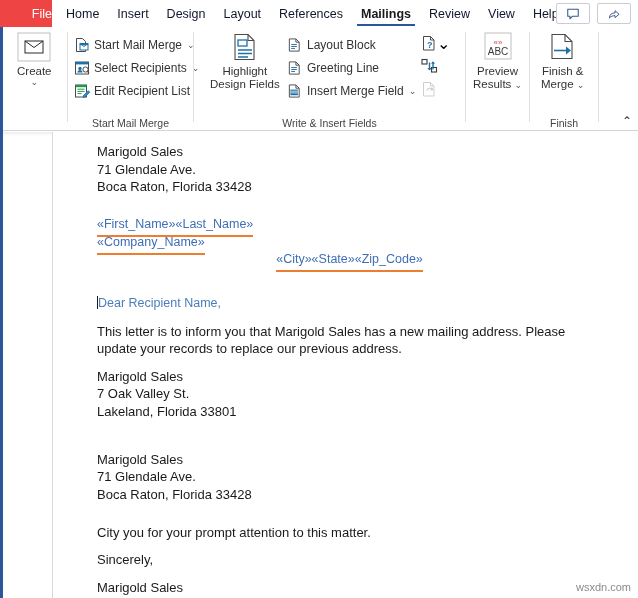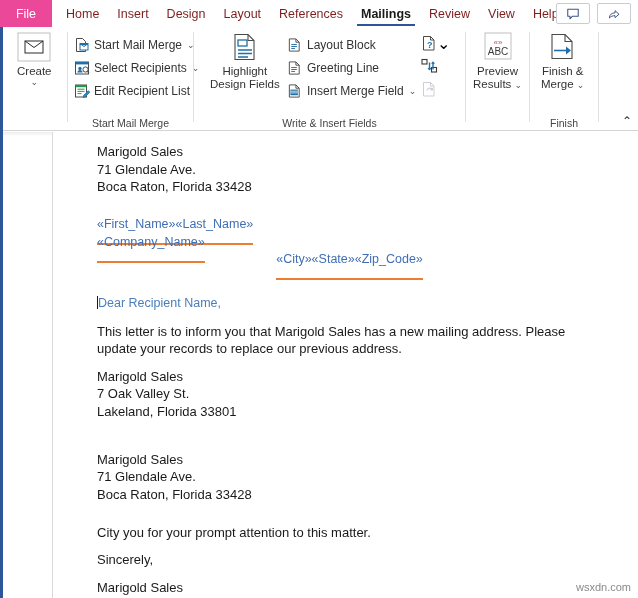--- a/index.html
+++ b/index.html
@@ -54,21 +54,21 @@
     display: flex;
     align-items: stretch;
   }
   .tab {
     position: relative;
     padding: 0 9px;
     height: 27px;
     display: flex;
     align-items: center;
     font-size: 12.5px;
-    color: #7f1d1d;
+    color: #0f172a;
     cursor: pointer;
     white-space: nowrap;
   }
   .tab.active {
     color: #1a1a1a;
     font-weight: bold;
   }
   .tab.active::after {
     content: "";
     position: absolute;
@@ -244,21 +244,21 @@
 
   .mergeline {
     font-size: 12.5px;
     line-height: 17.5px;
     color: #3f6eb5;
     margin: 0;
     display: block;
   }
   .mergeline span.mf {
     border-bottom: 2.5px solid #ED7D31;
-    padding-bottom: 12px;
+    padding-bottom: 4px;
   }
   .greeting {
     font-size: 12.5px;
     line-height: 17.5px;
     color: #4a7ebb;
     margin: 0;
     position: relative;
   }
   .caret-bar {
     display: inline-block;
@@ -276,21 +276,21 @@
     color: #8a8a8a;
     font-family: "Liberation Sans", sans-serif;
   }
 </style>
 </head>
 <body>
 
 <div id="app">
 
   <div class="tabbar">
-    <div class="file-tab" style="background: #ec4899;">
+    <div class="file-tab" style="background: #ef4444; justify-content: flex-end;">
       <span>File</span>
     </div>
     <div class="tabs" id="tabs-host">
         <div class="tab">
           <span>Home</span>
         </div>
         <div class="tab">
           <span>Insert</span>
         </div>
         <div class="tab">

